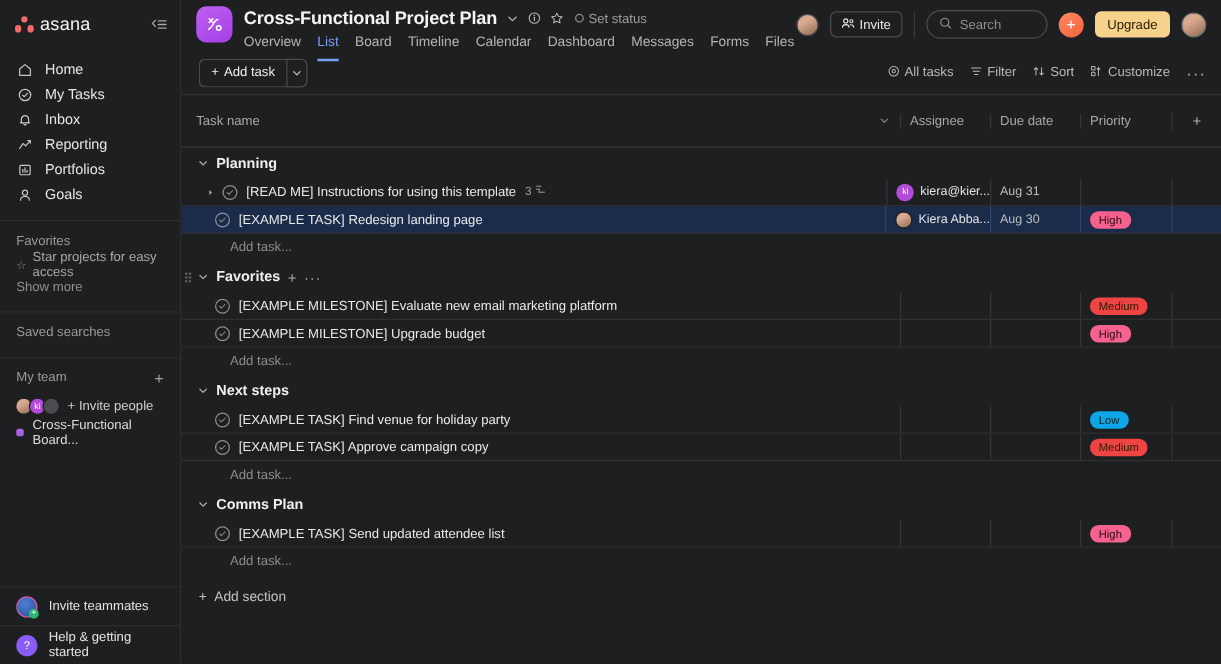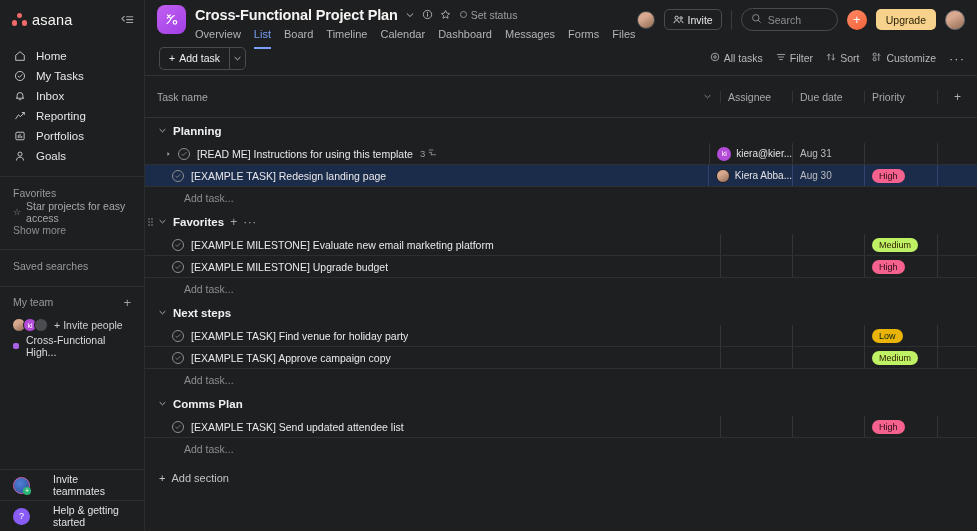--- a/index.html
+++ b/index.html
@@ -83,21 +83,21 @@
     display: flex; align-items: center; gap: 3px; cursor: pointer; white-space: nowrap;
   }
   .proj-row {
     display: flex; align-items: center; gap: 7px; padding: 0 13px;
     height: 20px; font-size: 10.5px; color: #dcdcde; cursor: pointer;
   }
   .proj-dot { width: 6px; height: 6px; border-radius: 2px; background: #aa62e3; flex:0 0 6px;}
 
   .sb-bottom { margin-top: auto; }
   .sb-bottom-item {
-    display: flex; align-items: center; gap: 23px;
+    display: flex; align-items: center; gap: 9px;
     height: 31px; padding: 0 13px; font-size: 10.5px; color: #e2e2e4;
     border-top: 1px solid #2c2d2f; cursor: pointer;
   }
   .bub {
     width: 17px; height: 17px; border-radius: 50%; flex:0 0 17px;
     display:flex; align-items:center; justify-content:center;
   }
   .bub.invite { background: radial-gradient(circle at 40% 35%, #4e7fd6, #2b4f93); border: 1.2px solid #d05fb0; position: relative;}
   .bub.invite::after{content:"+"; position:absolute; right:-2px; bottom:-2px; width:8px;height:8px;border-radius:50%;background:#2bb673;color:#fff;font-size:7px;line-height:8px;text-align:center;}
   .bub.help { background: #8a5cf6; color: #fff; font-size: 9px; }
@@ -252,22 +252,22 @@
   .assignee-chip { display: flex; align-items: center; gap: 5px; min-width:0;}
   .assignee-chip .av { flex: 0 0 14px; }
   .av.purple { background:#b24bd8; color:#fff; font-size:7px; display:flex;align-items:center;justify-content:center;}
   .assignee-name { font-size: 10px; color: #e3e3e5; white-space: nowrap; overflow: hidden; text-overflow: ellipsis; }
   .due-text { font-size: 10px; color: #bdbdbf; }
   .badge {
     display: inline-flex; align-items: center; height: 14px; padding: 0 7px;
     border-radius: 8px; font-size: 9px; color: #1b1207;
   }
   .badge.high { background: #f4628d; color:#2d0b18;}
-  .badge.medium { background: #bef264; color:#2d1a02;}
-  .badge.low { background: #eab308; color:#062414;}
+  .badge.medium { background: #ef4444; color:#2d1a02;}
+  .badge.low { background: #0ea5e9; color:#062414;}
 
   .add-task-row {
     display: flex; height: 22px; align-items: center;
     padding-left: 39px; font-size: 10.5px; color: #8d8d8f; cursor: pointer;
   }
   .add-section-row {
     display: flex; align-items: center; gap: 6px;
     padding: 12px 0 0 14px; font-size: 11px; color: #c3c3c5; cursor: pointer;
   }
 </style>
@@ -379,21 +379,21 @@
       <span class="av a1"></span>
       <span class="av a2">ki</span>
       <span class="av a3"></span>
       <span class="invite-people">
         <span>+</span>
         <span>Invite people</span>
       </span>
     </div>
     <div class="proj-row">
       <span class="proj-dot"></span>
-      <span>Cross-Functional High...</span>
+      <span>Cross-Functional Board...</span>
     </div>
 
     <div class="sb-bottom">
       <div class="sb-bottom-item">
         <span class="bub invite"></span>
         <span>Invite teammates</span>
       </div>
       <div class="sb-bottom-item">
         <span class="bub help">?</span>
         <span>Help &amp; getting started</span>

